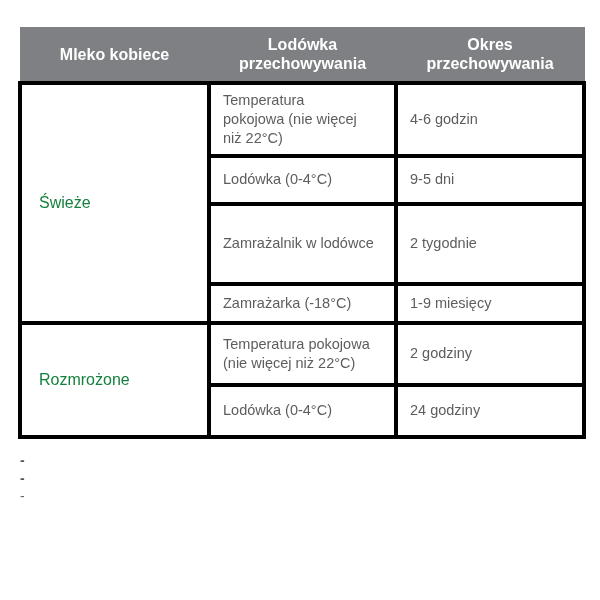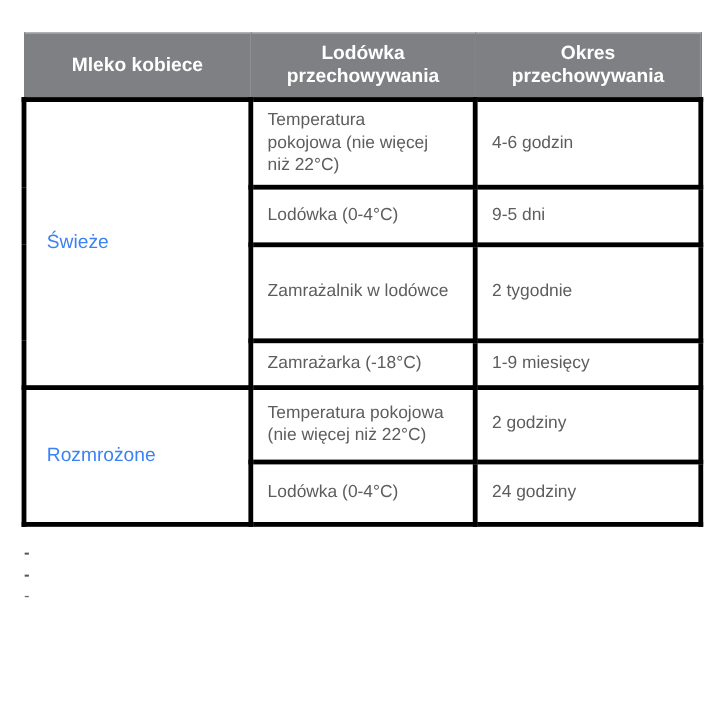--- a/index.html
+++ b/index.html
@@ -41,21 +41,21 @@
 
   td {
     border: 4px solid #000000;
     vertical-align: middle;
     padding: 6px 12px;
     font-size: 14.5px;
     line-height: 19px;
     color: #5c5d5f;
     white-space: pre-line;
   }
-  td.group { font-size: 16px; color: #3b82f6; padding-left: 17px; }
+  td.group { font-size: 16px; color: #15803d; padding-left: 17px; }
 
   tbody tr.r0 { height: 62px; }
   tbody tr.r1 { height: 48px; }
   tbody tr.r2 { height: 80px; }
   tbody tr.r3 { height: 39px; }
   tbody tr.r4 { height: 62px; }
   tbody tr.r5 { height: 52px; }
 
   ul.notes {
     margin-top: 12px;

